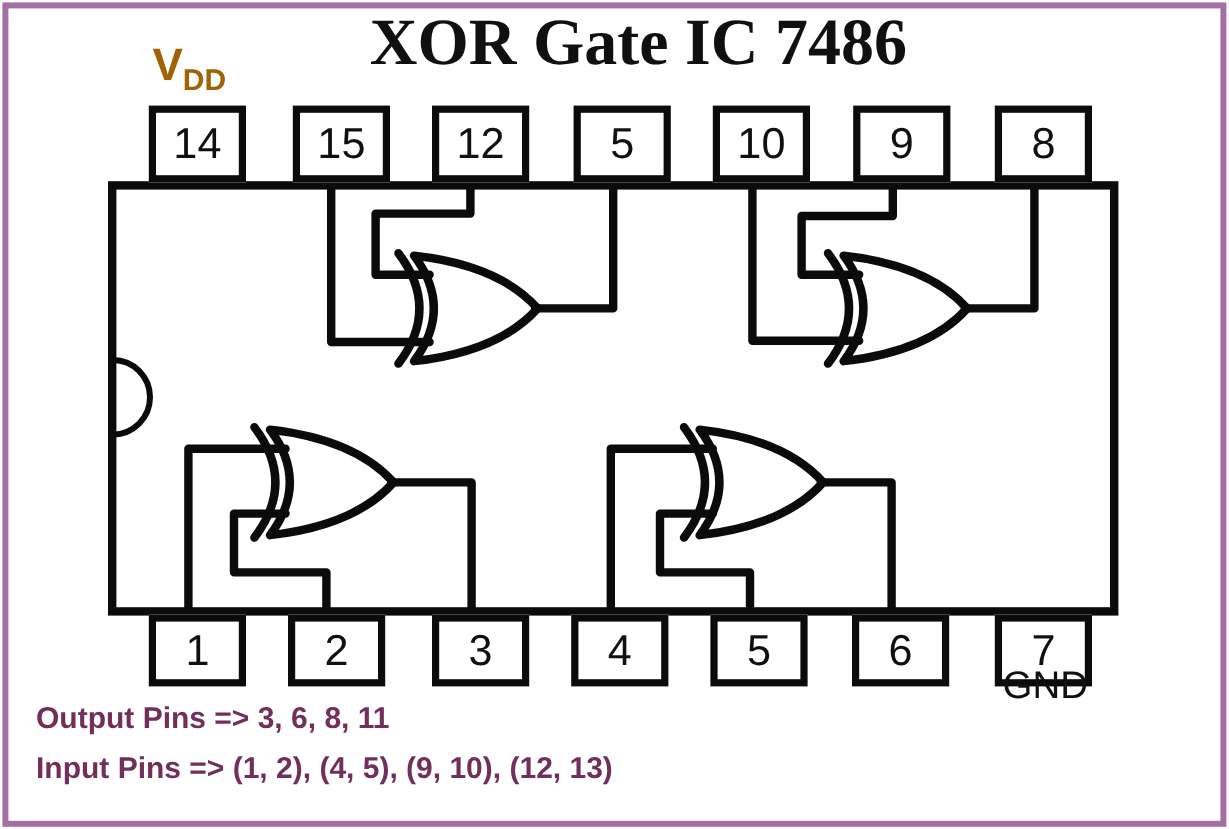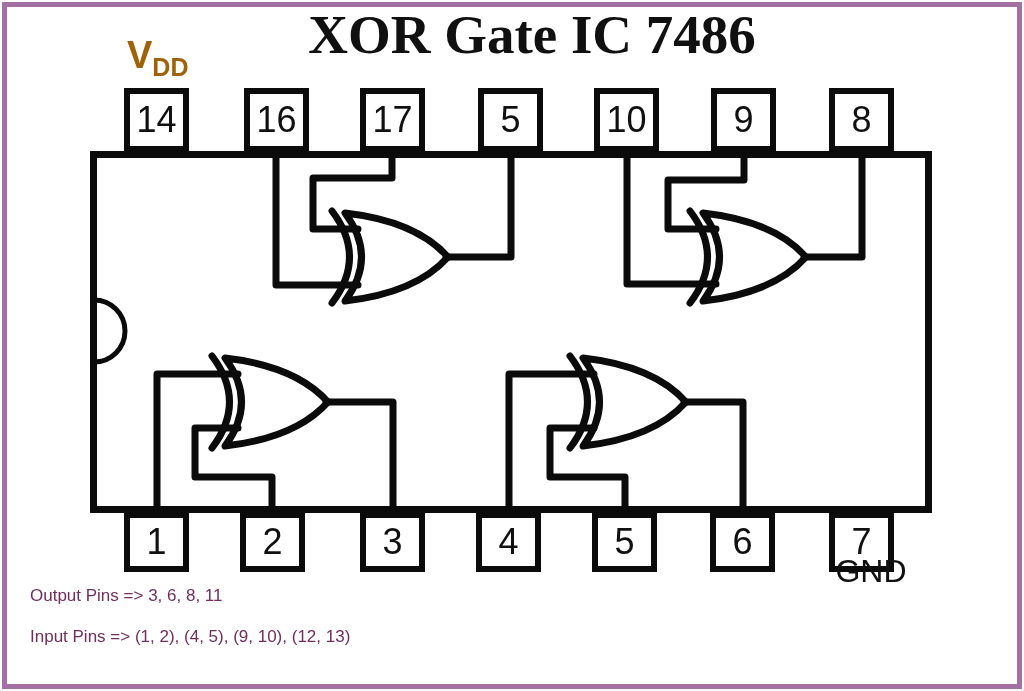--- a/index.html
+++ b/index.html
@@ -33,34 +33,34 @@
     background:transparent;
   }
   .diagram-svg { position:absolute; left:0; top:0; width:1024px; height:691px; }
   .diagram-svg path {
     fill:none; stroke:var(--color-diagram,#0b0b0b);
     stroke-width:7; stroke-linecap:round; stroke-linejoin:round;
   }
   .diagram-svg path.gate-body { stroke-width:7; }
   .diagram-svg path.notch { stroke-width:5; }
   .pin {
-    position:absolute; width:65px; box-sizing:border-box;
+    position:absolute; width:81px; box-sizing:border-box;
     border:6px solid var(--color-diagram,#0b0b0b); background:#fff;
     display:flex; align-items:center; justify-content:center;
     font-size:36px; color:#101010; line-height:1;
   }
   .pin-top { top:88px; height:64px; }
   .pin-bottom { top:512px; height:60px; }
   .gnd {
     position:absolute; left:828px; top:555px; width:86px;
     text-align:center; font-size:32px; color:#101010; line-height:1;
   }
   .note {
     position:absolute; left:30px; line-height:1;
-    font-weight:normal; font-size:17px; color:var(--color-note,#722f5c);
+    font-weight:bold; font-size:25px; color:var(--color-note,#722f5c);
     white-space:nowrap;
   }
   .note-1 { top:587px; }
   .note-2 { top:628px; }
   .watermark {
     position:absolute; left:698px; top:627px; line-height:1;
     font-weight:bold; font-size:35px; color:var(--color-watermark,#52a7b8);
     white-space:nowrap;
   }
 </style>
@@ -103,24 +103,24 @@
     <path d="M 625,510 L 625,477 L 550,477 L 550,428 L 594,428"></path>
     <path d="M 684,402 L 743,402 L 743,510"></path>
     <path d="M 570,356 Q 605,402 570,448"></path>
     <path class="gate-body" d="M 583,358 Q 654,366 686,402 Q 654,438 583,446 Q 616,402 583,358 Z"></path>
   </svg>
 
   <div class="pin pin-top" style="left:124px">
       <span>14</span>
     </div>
   <div class="pin pin-top" style="left:244px">
-      <span>16</span>
+      <span>15</span>
     </div>
   <div class="pin pin-top" style="left:360px">
-      <span>17</span>
+      <span>12</span>
     </div>
   <div class="pin pin-top" style="left:478px">
       <span>5</span>
     </div>
   <div class="pin pin-top" style="left:594px">
       <span>10</span>
     </div>
   <div class="pin pin-top" style="left:711px">
       <span>9</span>
     </div>

